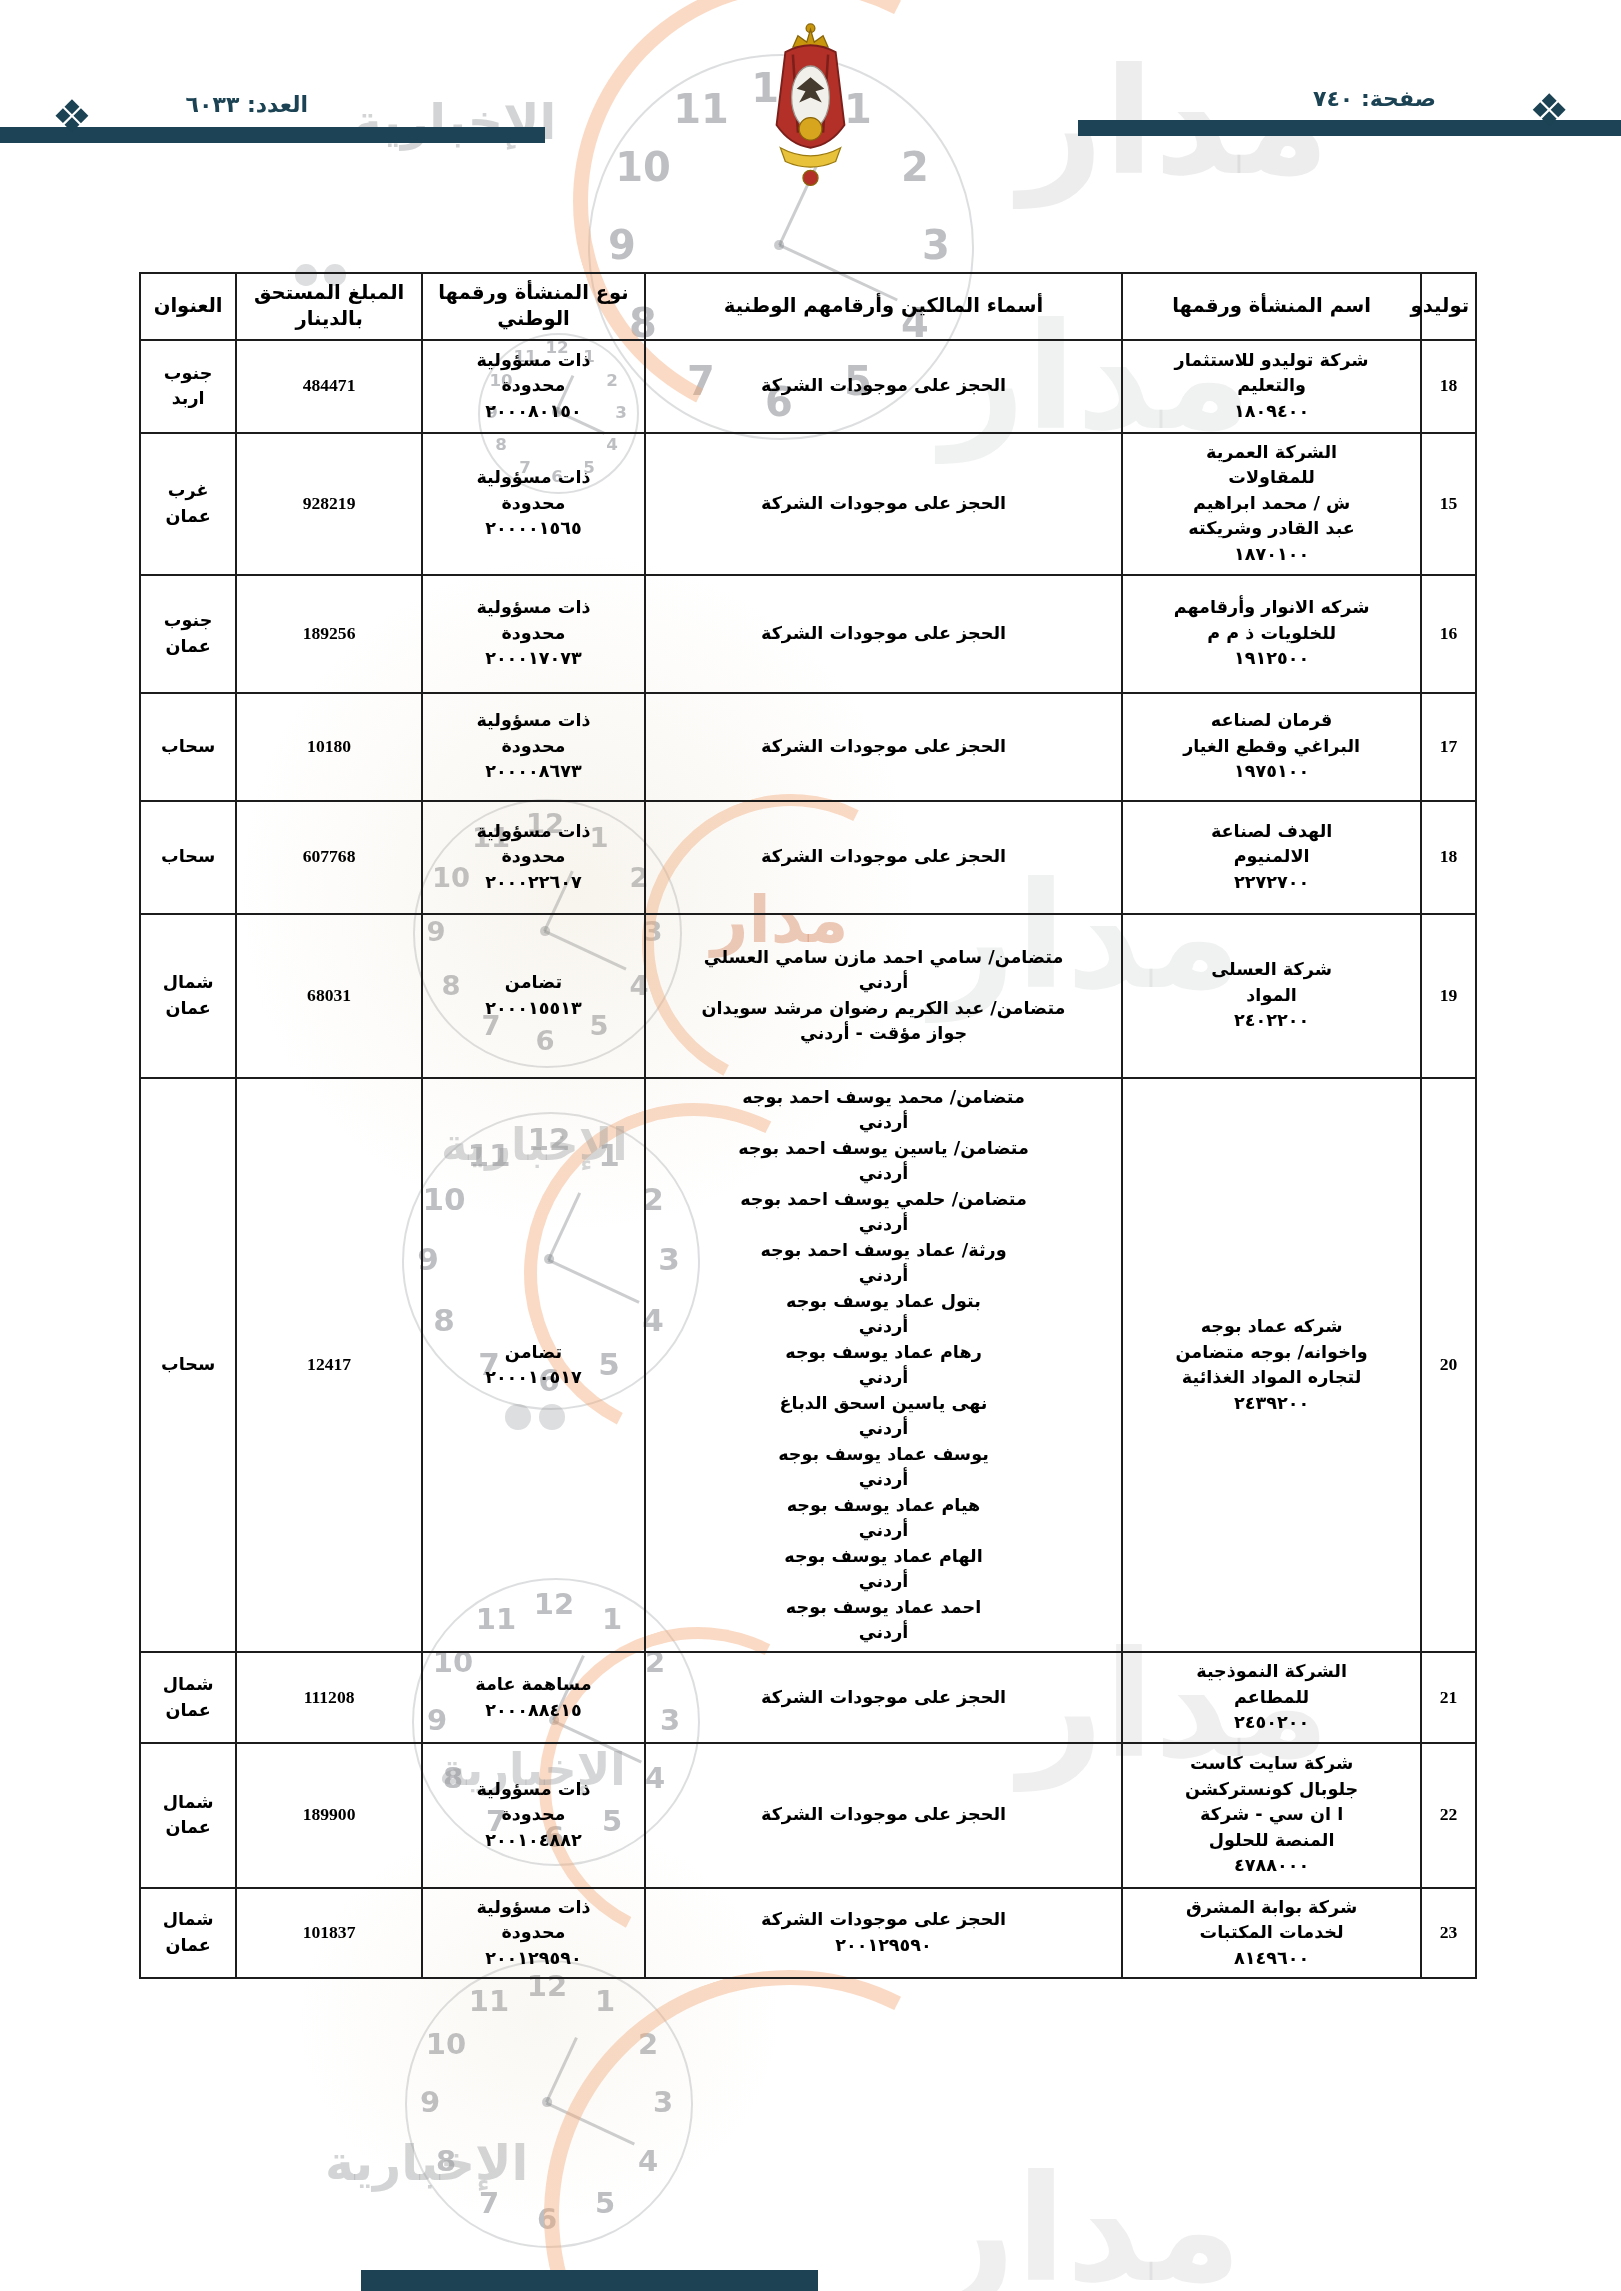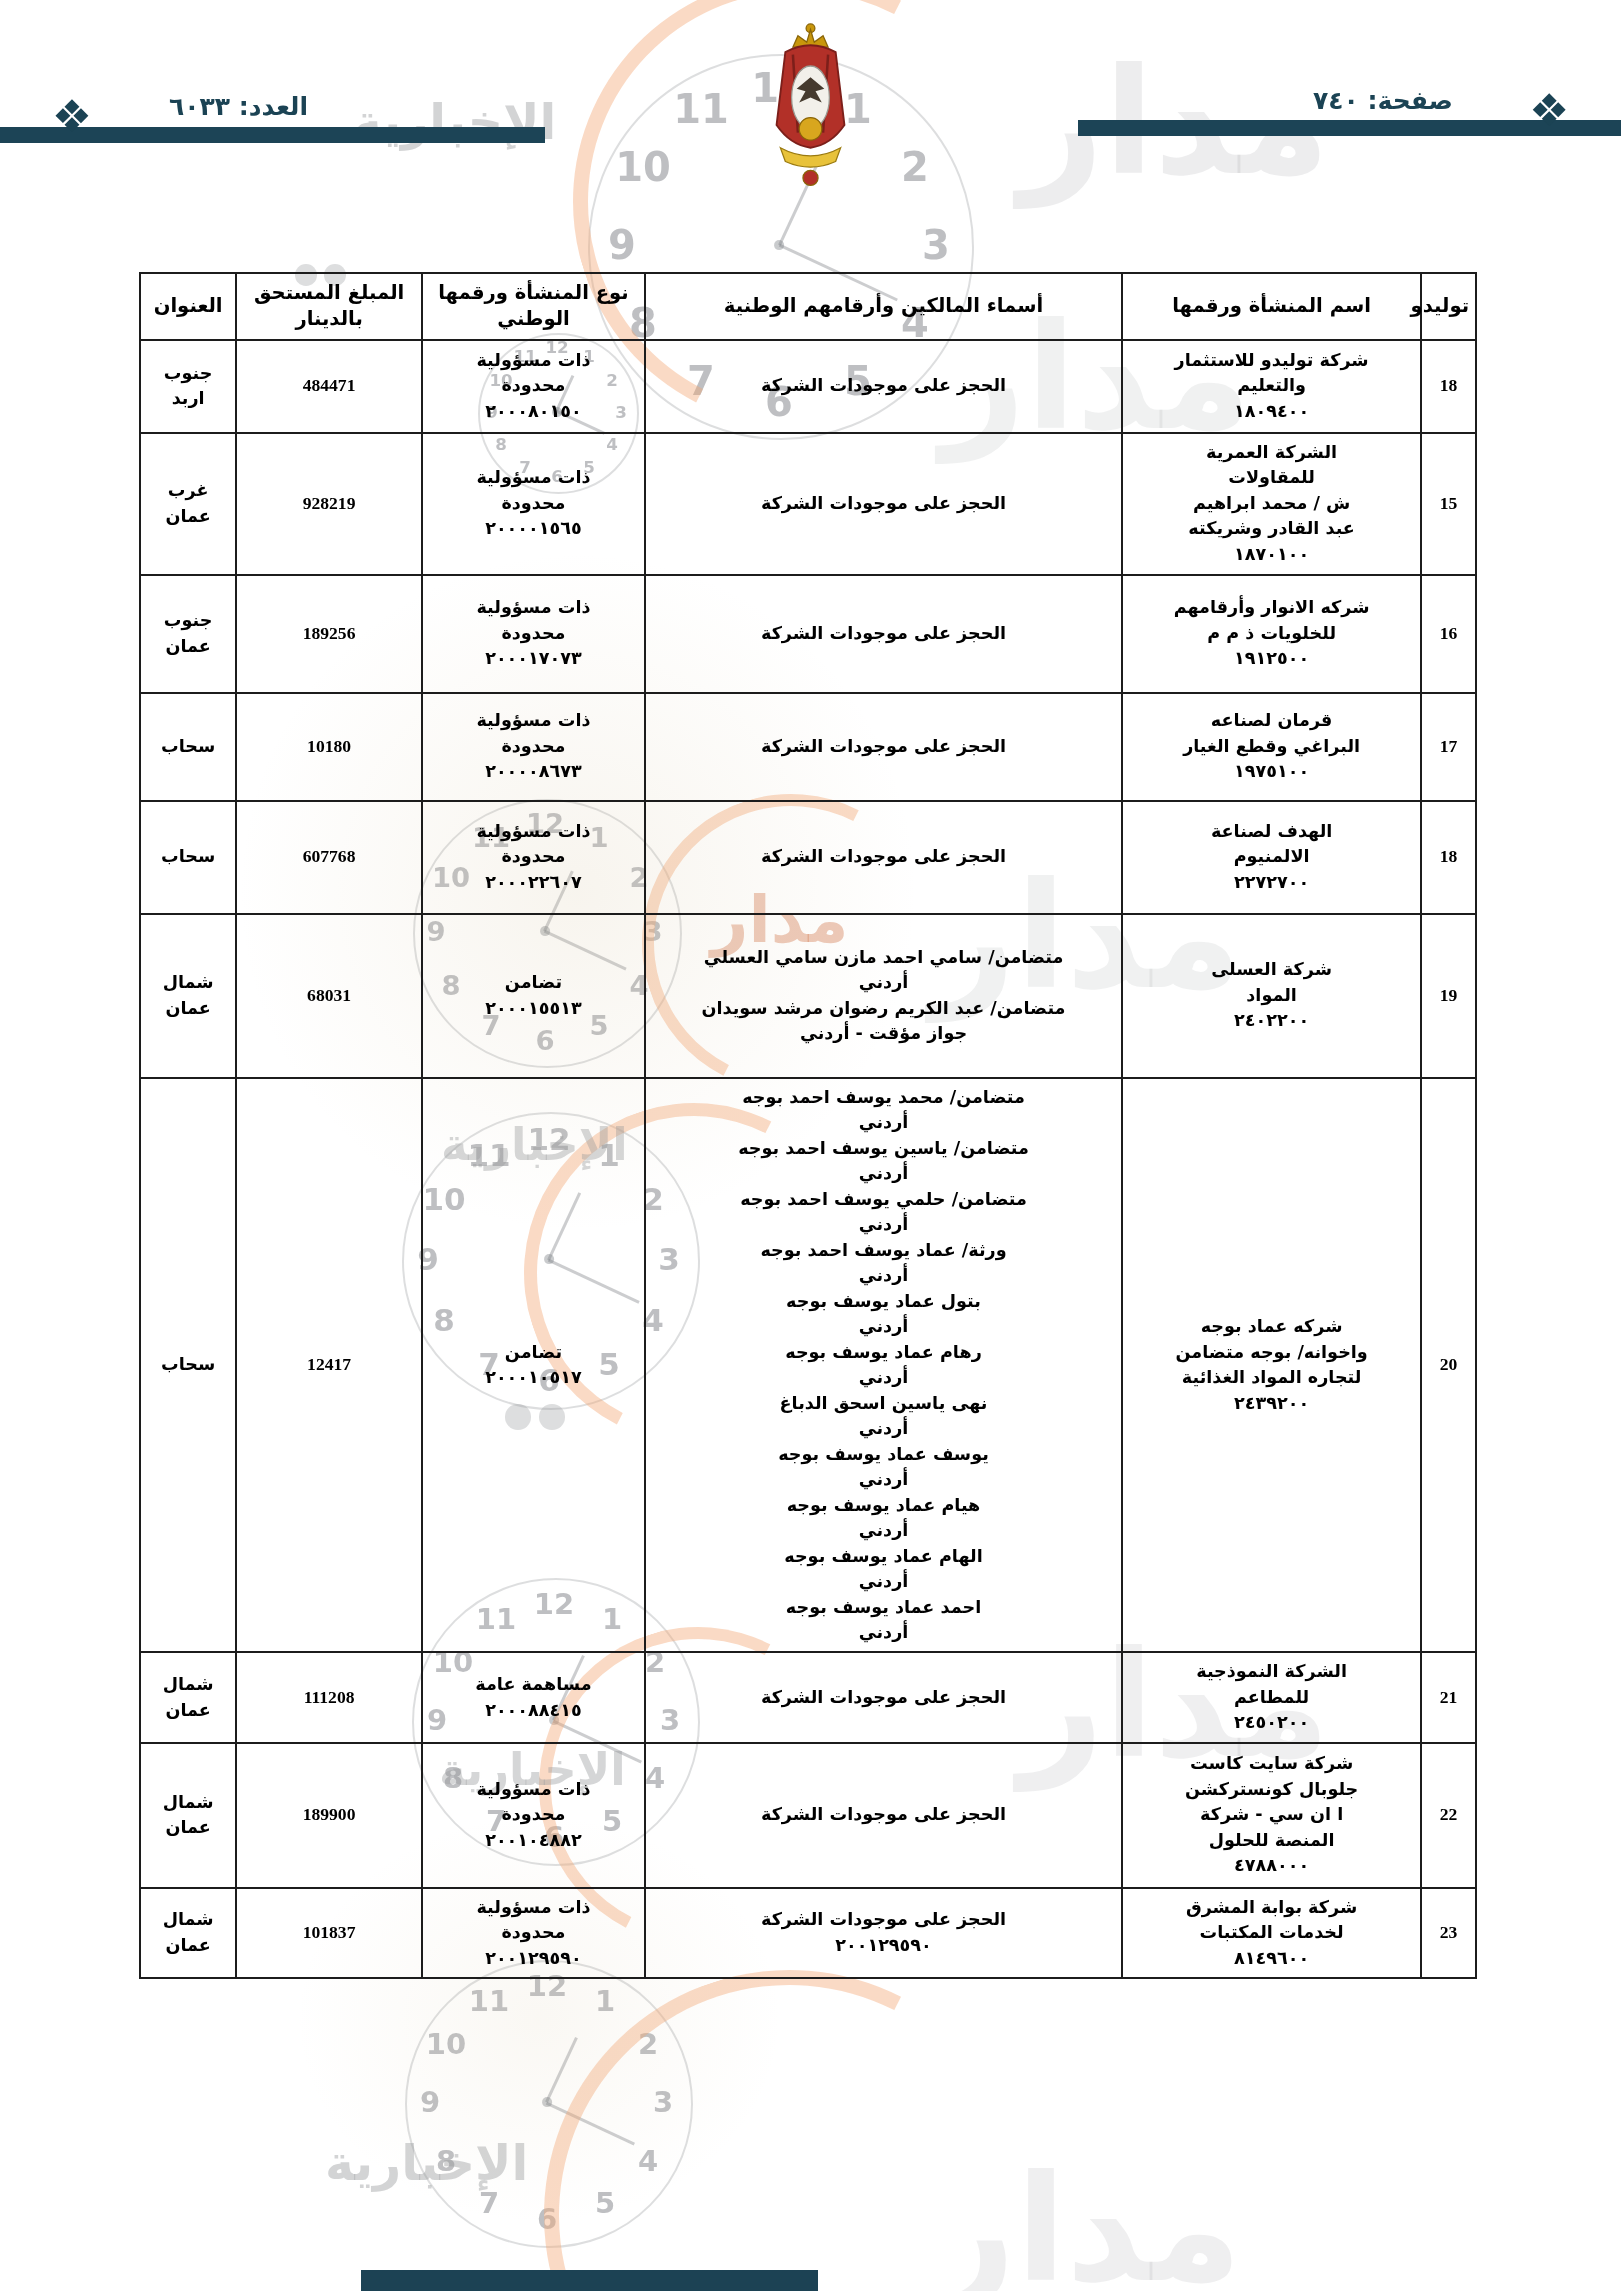--- a/index.html
+++ b/index.html
@@ -13,21 +13,21 @@
   .wm-clock{position:absolute;border-radius:50%;border:2px solid rgba(150,152,156,.32);}
   .wm-num{position:absolute;color:rgba(125,128,133,.5);font-weight:bold;transform:translate(-50%,-50%);font-family:"DejaVu Sans",sans-serif;}
   .wm-hand{position:absolute;background:rgba(120,124,130,.38);transform-origin:50% 100%;}
   .wm-hub{position:absolute;width:9.8px;height:9.8px;border-radius:50%;background:rgba(120,124,130,.4);transform:translate(-50%,-50%);}
   .wm-ring{position:absolute;border-radius:50%;border-style:solid;border-color:rgba(243,168,118,.42) transparent transparent rgba(243,168,118,.42);transform:rotate(-18deg);}
   .wm-text{position:absolute;font-weight:bold;white-space:nowrap;line-height:1;}
   .wm-dot{position:absolute;border-radius:50%;background:rgba(150,152,156,.32);}
   .wm-blob{position:absolute;border-radius:50%;}
   .wm-bar{position:absolute;background:#1c4254;}
   
-  .hdr-label{position:absolute;font-size:25px;font-weight:bold;color:#1b4354;z-index:3;}
+  .hdr-label{position:absolute;font-size:22px;font-weight:bold;color:#1b4354;z-index:3;}
   .issue{top:92px;right:1313px;}
   .pageno{top:86px;left:1313px;direction:rtl;}
   .ornament{position:absolute;color:#1b4354;font-size:45px;z-index:3;line-height:1;}
   .orn-left{right:1529px;top:94px;}
   .orn-right{left:1529px;top:88px;}
   .bar{position:absolute;height:15.7px;background:#1c4456;z-index:2;}
   .bar-left{right:1078px;left:0;top:127px;}
   .bar-right{left:1078px;right:0;top:120px;}
   .bar-left{left:auto;width:545px;right:1076px;}
   .crest{position:absolute;left:747px;top:21.6px;z-index:4;}

